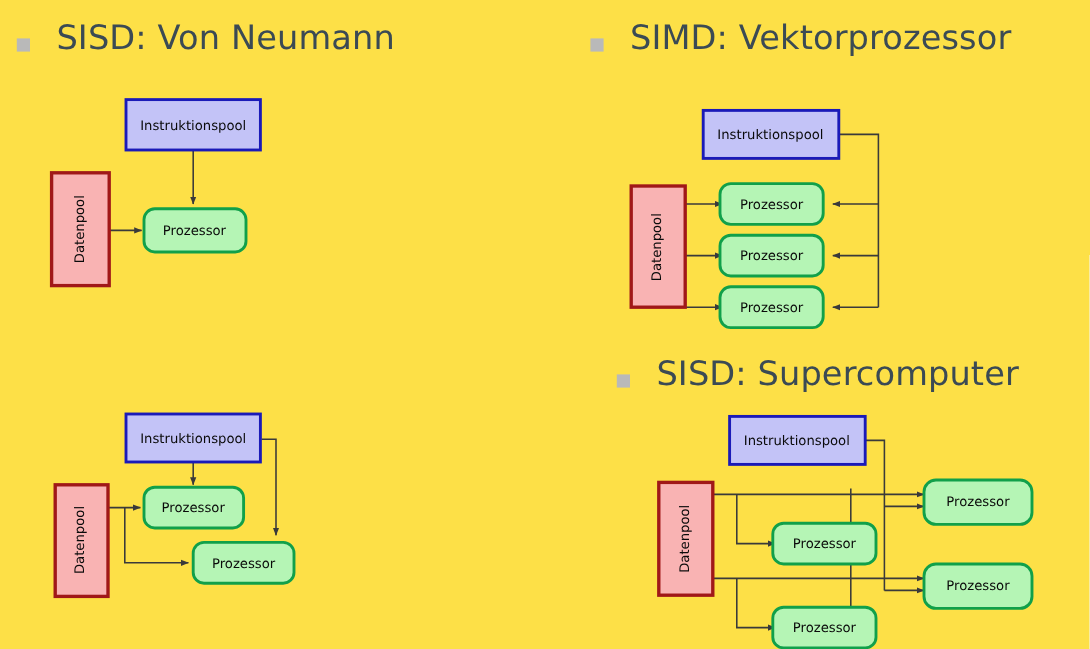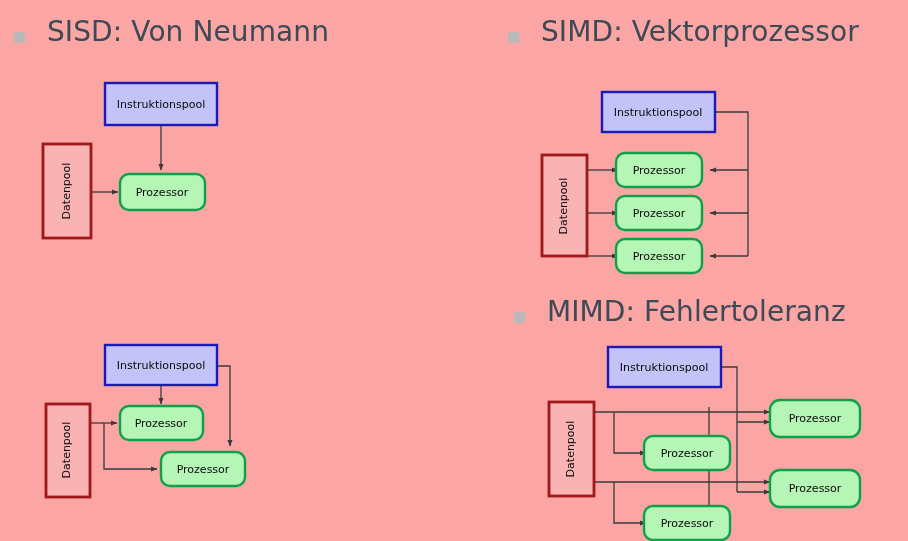--- a/index.html
+++ b/index.html
@@ -12,29 +12,29 @@
     width: 908px;
     height: 541px;
     position: relative;
     overflow: hidden;
     font-family: "DejaVu Sans", "Liberation Sans", sans-serif;
     -webkit-font-smoothing: antialiased;
   }
   .slide {
     position: absolute;
     inset: 0;
-    background: #fca5a5;
+    background: #fde047;
   }
   .quadrant {
     position: absolute;
     width: 454px;
     height: 270px;
   }
   .q-tl { left: 0;    top: 0;   }
-  .q-tr { left: 448px; top: 0;   }
+  .q-tr { left: 432px; top: 0;   }
   .q-bl { left: 0;    top: 280px; }
   .q-br { left: 454px; top: 280px; }
 
   .heading {
     position: absolute;
     left: 14px;
     top: 16px;
     display: flex;
     align-items: flex-start;
     gap: 22px;
@@ -198,21 +198,21 @@
           <rect x="161" y="112" width="84" height="34" rx="9" ry="9" fill="#b5f5b5" stroke="#11a04a" stroke-width="2.4"></rect>
           <text class="box-label" x="203" y="130">Prozessor</text>
         </g>
       </svg>
     </div>
   </div>
 
   <div class="quadrant q-br">
     <div class="heading">
       <span class="bullet-square"></span>
-      <span class="heading-text">MIMD: Fehlertoleranz</span>
+      <span class="heading-text">SISD: Supercomputer</span>
     </div>
     <div class="diagram">
       <svg width="454" height="215" viewBox="0 0 454 215">
         <defs>
           <marker id="ah4" markerWidth="7" markerHeight="7" refX="6.2" refY="3" orient="auto" markerUnits="userSpaceOnUse">
             <path d="M0,0.4 L6.6,3 L0,5.6 z" fill="#3a3a3a"></path>
           </marker>
         </defs>
 
         <g>

